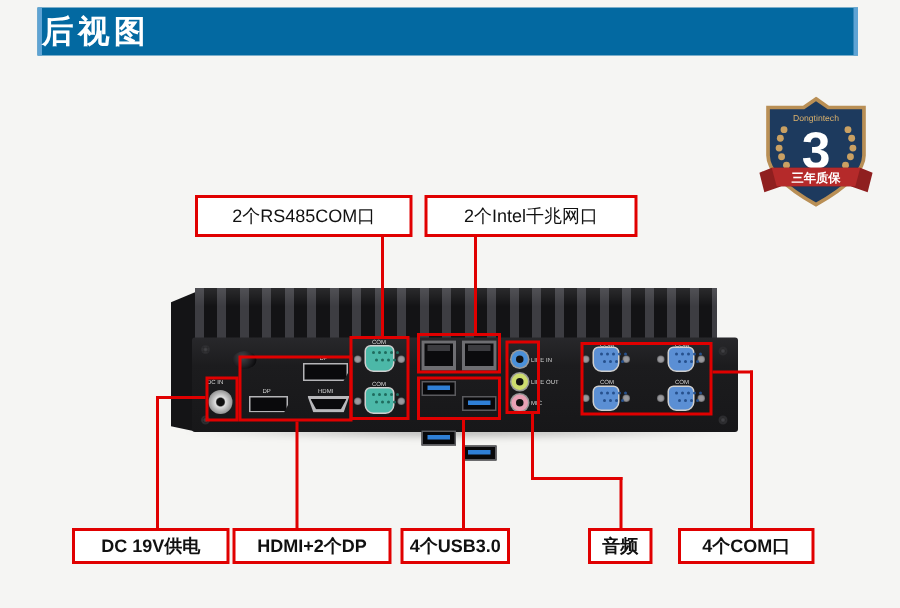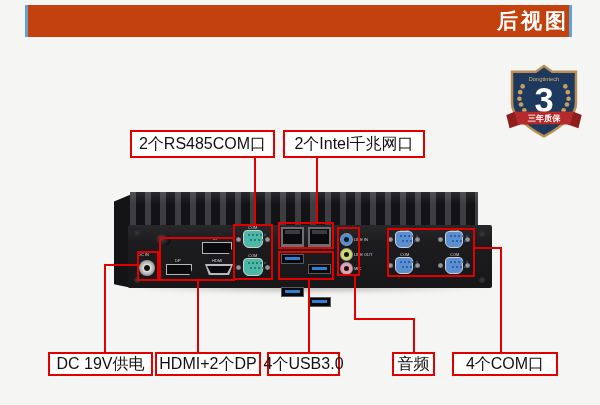--- a/index.html
+++ b/index.html
@@ -1,30 +1,30 @@
 <!DOCTYPE html>
 <html><head>
 <meta charset="utf-8">
 <style>
   html,body{margin:0;padding:0;}
   body{width:600px;height:405px;position:relative;overflow:hidden;
        font-family:"Liberation Sans","DejaVu Sans",sans-serif;background:#f5f5f3;}
   .abs{position:absolute;box-sizing:border-box;}
 
   
-  .banner{left:25px;top:5px;width:547px;height:32px;background:#c2410c;
+  .banner{left:25px;top:5px;width:547px;height:32px;background:#0369a1;
           border-left:3px solid #5ea3d4;border-right:3px solid #5ea3d4;
-          display:flex;align-items:center;justify-content:flex-end;}
+          display:flex;align-items:center;justify-content:flex-start;}
   .banner h1{margin:0;color:#fff;font-size:21px;font-weight:bold;letter-spacing:3px;}
 
   
   .callout{background:#fff;border:2px solid #e00000;color:#111;
            display:flex;align-items:center;justify-content:center;white-space:nowrap;}
-  .callout.top{top:130px;height:28px;font-size:16px;}
-  .callout.bot{top:352px;height:24px;font-size:16px;}
+  .callout.top{top:130px;height:28px;font-size:12px;}
+  .callout.bot{top:352px;height:24px;font-size:12px;font-weight:bold;}
   .rline{background:#e00000;}
   .hlbox{border:2px solid #e00000;background:transparent;z-index:6;}
 
   
   .side{left:114px;top:194px;width:18px;height:94px;background:#141416;
         clip-path:polygon(100% 0,100% 100%,0 96%,0 8%);}
   .fins{left:130px;top:192px;width:348px;height:35px;
         background-image:linear-gradient(180deg,rgba(255,255,255,.10),rgba(0,0,0,0) 35%),
         repeating-linear-gradient(90deg,#3d3d42 0 6px,#131315 6px 15px);}
   .panel{left:128px;top:225px;width:364px;height:63px;border-radius:2px;
@@ -219,13 +219,13 @@
 <div class="abs rline" style="left:413px;top:318px;width:2px;height:34px;"></div>
 <div class="abs rline" style="left:475px;top:247px;width:27px;height:2px;"></div>
 <div class="abs rline" style="left:500px;top:247px;width:2px;height:105px;"></div>
 
 <div class="abs callout top" style="left:130px;width:145px;">2个RS485COM口</div>
 <div class="abs callout top" style="left:283px;width:142px;">2个Intel千兆网口</div>
 <div class="abs callout bot" style="left:48px;width:105px;">DC 19V供电</div>
 <div class="abs callout bot" style="left:155px;width:106px;">HDMI+2个DP</div>
 <div class="abs callout bot" style="left:267px;width:73px;">4个USB3.0</div>
 <div class="abs callout bot" style="left:392px;width:43px;">音频</div>
-<div class="abs callout bot" style="left:452px;width:106px;">4个COM口</div>
+<div class="abs callout bot" style="left:452px;width:91px;">4个COM口</div>
 
 </body></html>

